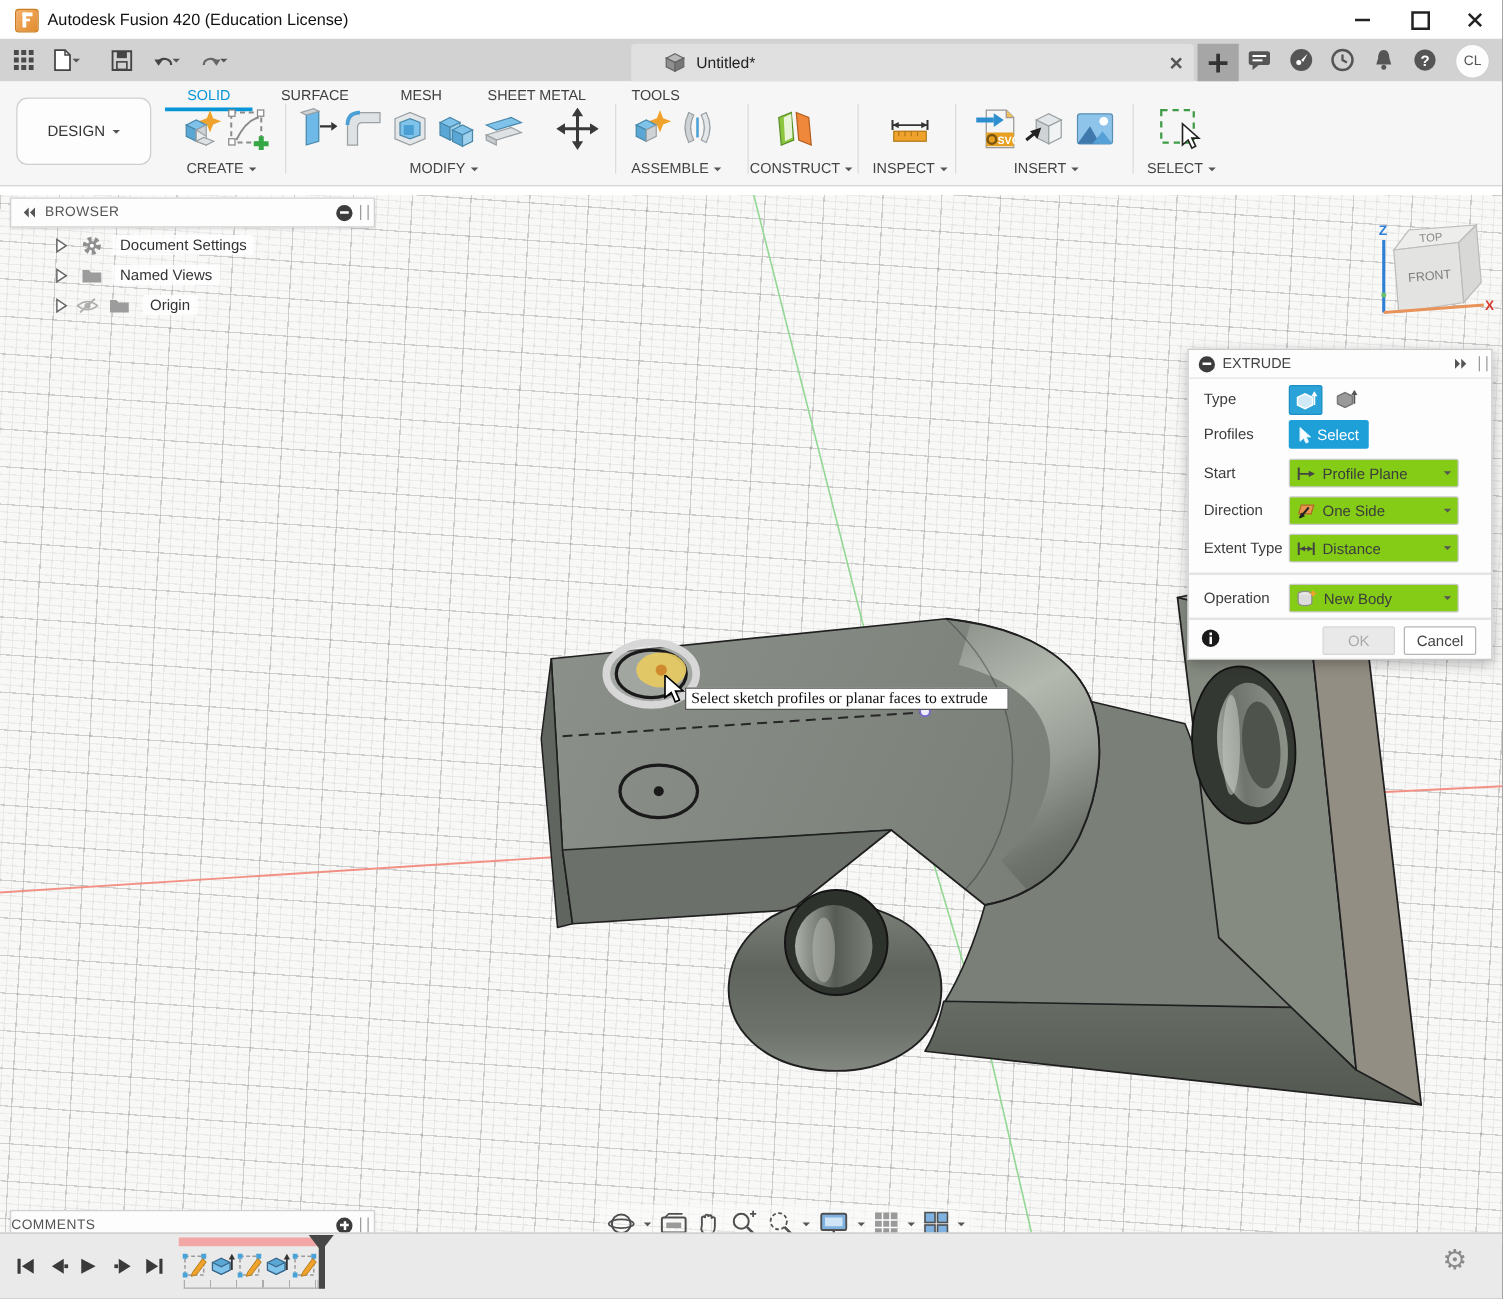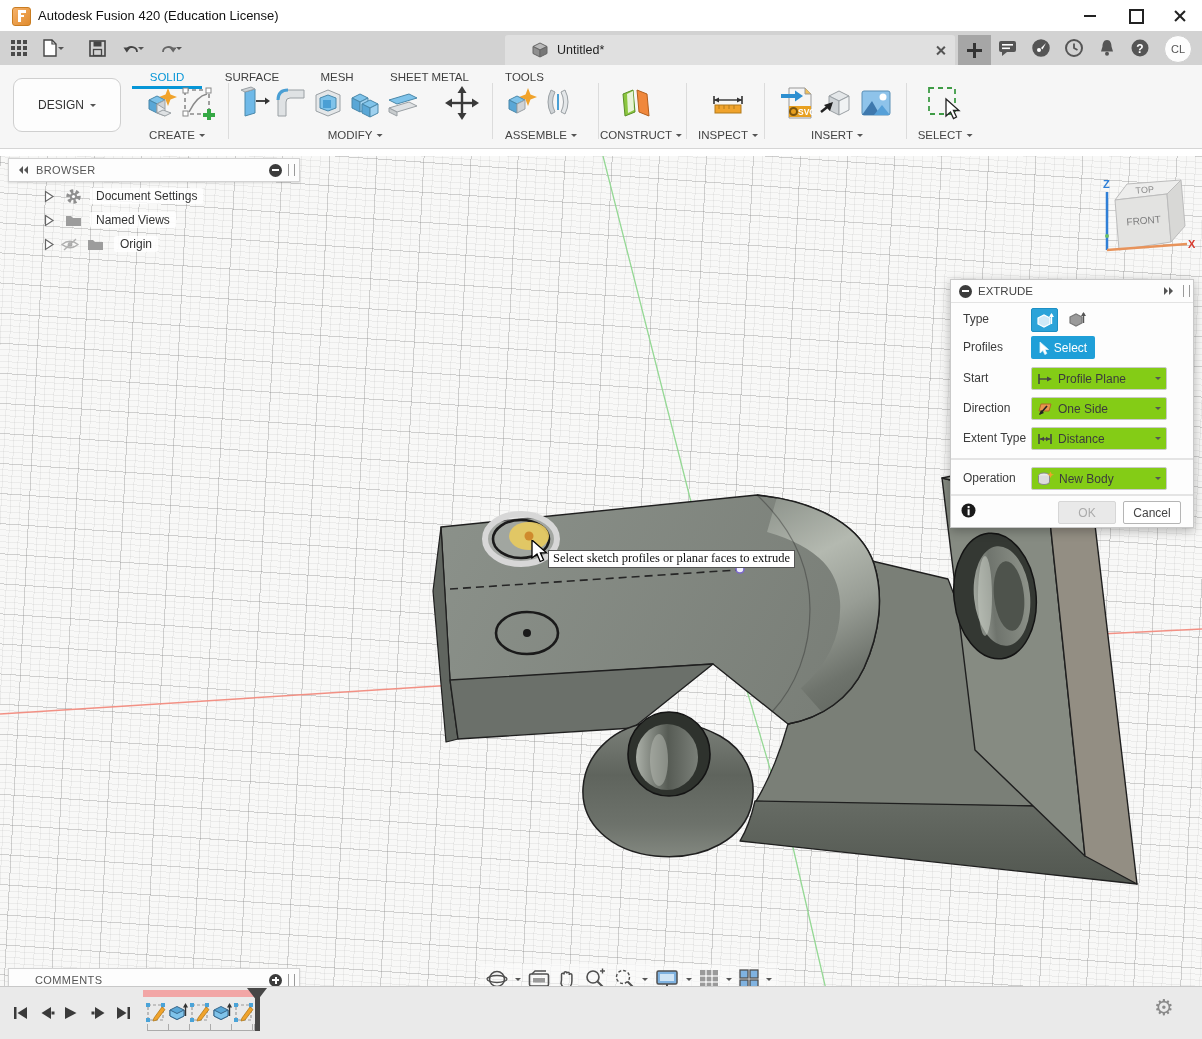--- a/index.html
+++ b/index.html
@@ -81,21 +81,21 @@
   .ddown .caret{margin-left:auto;margin-right:5px;margin-top:3px;}
   .dlg-sep{position:absolute;left:0;right:0;height:2px;background:#e4e4e4;}
   .btn{position:absolute;height:21px;display:flex;align-items:center;justify-content:center;font-size:12px;border-radius:2px;}
   .btn-ok{background:#e9e9e9;border:1px solid #d6d6d6;color:#ababab;}
   .btn-cancel{background:#fff;border:1px solid #b5b5b5;color:#444;}
   .typebtn{width:25px;height:22px;display:flex;align-items:center;justify-content:center;border-radius:2px;}
   .typebtn.sel{background:#2ba3d9;border:1px solid #1d8fc4;}
   .select-btn{width:64px;height:23px;background:#1f9fd8;color:#fff;display:flex;align-items:center;gap:4px;
               justify-content:center;font-size:12px;border-radius:2px;}
   
-  .tooltip{left:548px;top:394px;background:#fff;border:1px solid #555;padding:0 4px 1px 4px;
+  .tooltip{left:548px;top:394px;background:#fff;border:1px solid #555;padding:0 16px 1px 4px;
            font-family:"Liberation Serif",serif;font-size:12.5px;color:#111;white-space:nowrap;}
   
   .navbar{left:480px;top:808px;height:30px;display:flex;align-items:center;gap:7px;
           background:rgba(252,252,252,.55);border-radius:3px;padding:0 6px;}
   .nicon{display:flex;align-items:center;}
   
   .timeline{left:0;top:986px;width:1202px;height:53px;background:#eaeaea;border-top:1px solid #c8c8c8;}
   .pb{position:absolute;top:18px;width:18px;height:16px;}
   .tl-pink{left:143px;top:3px;width:113px;height:7px;}
   .tl-item{position:absolute;top:15px;width:20px;height:21px;}
@@ -742,21 +742,21 @@
               <rect x="11" y="1" width="8" height="8"></rect>
               <rect x="1" y="11" width="8" height="8"></rect>
               <rect x="11" y="11" width="8" height="8"></rect>
             </g>
           </svg>
       </span>
         <span class="caret"></span>
     </div>
 
     <div class="panel-header" style="left:8px;top:812px;width:290px">
-      <span style="margin-left:26px">COMMENTS</span>
+      <span style="">COMMENTS</span>
       <span style="margin-left:auto;margin-right:6px" class="circ-plus"></span>
       <span class="grip" style="margin-right:4px"></span>
     </div>
   </div>
 
   <div class="abs timeline">
     <svg class="abs pb" style="left:12px">
         <rect x="2" y="2" width="2.5" height="12" fill="#3a3a3a"></rect>
         <polygon points="15,2 5.5,8 15,14" fill="#3a3a3a"></polygon>
       </svg>

